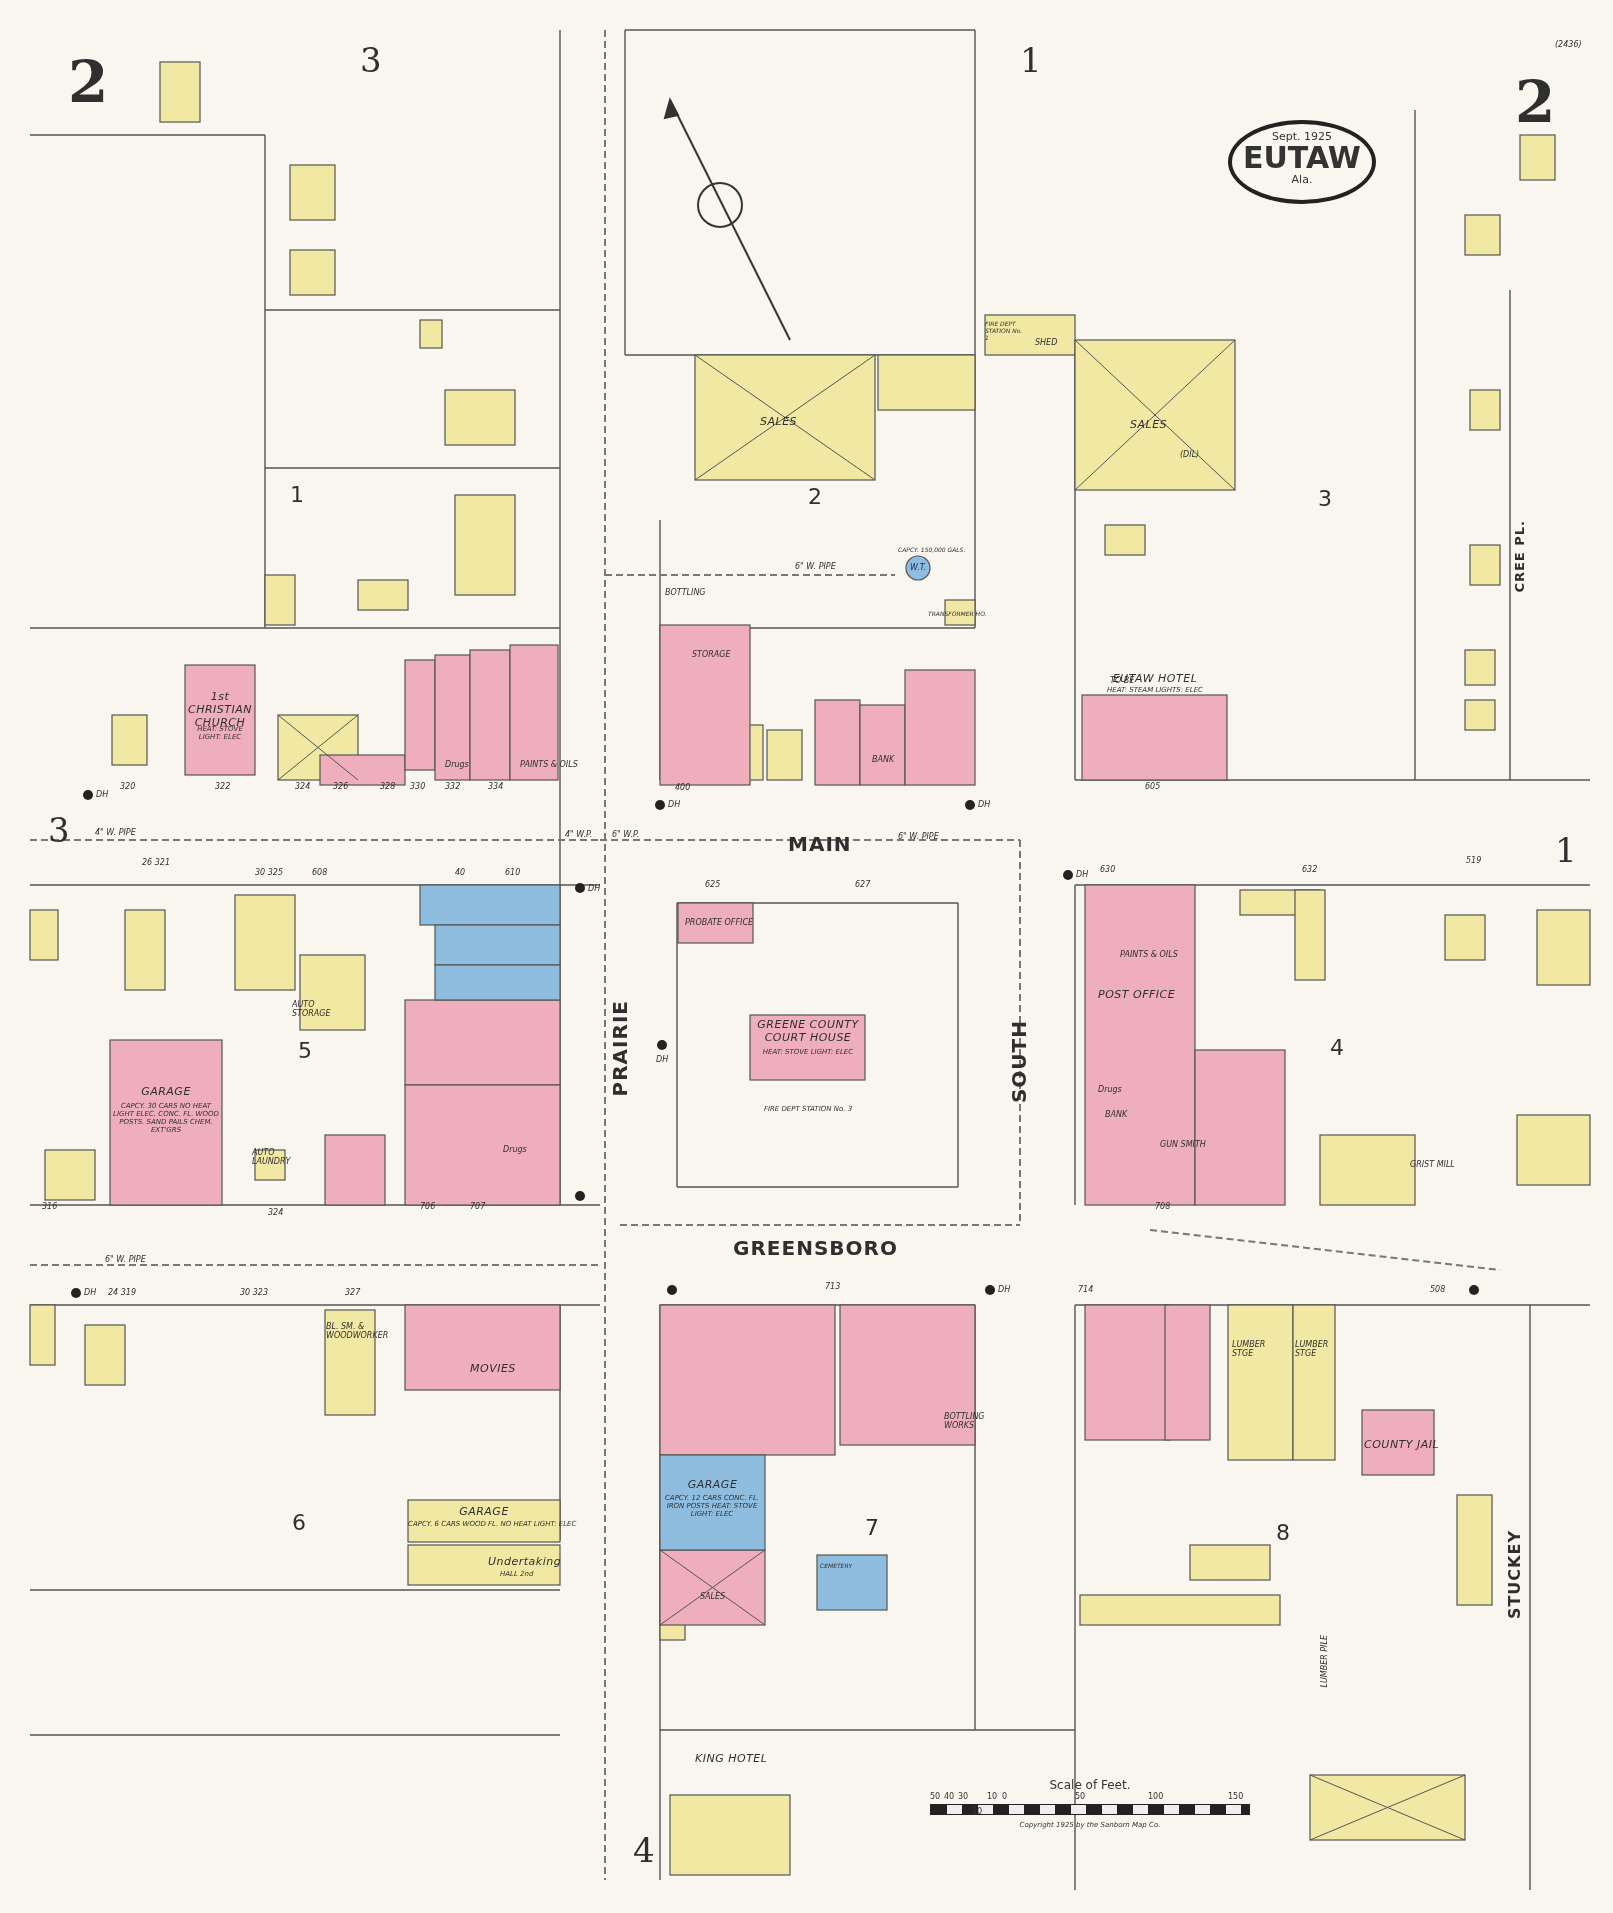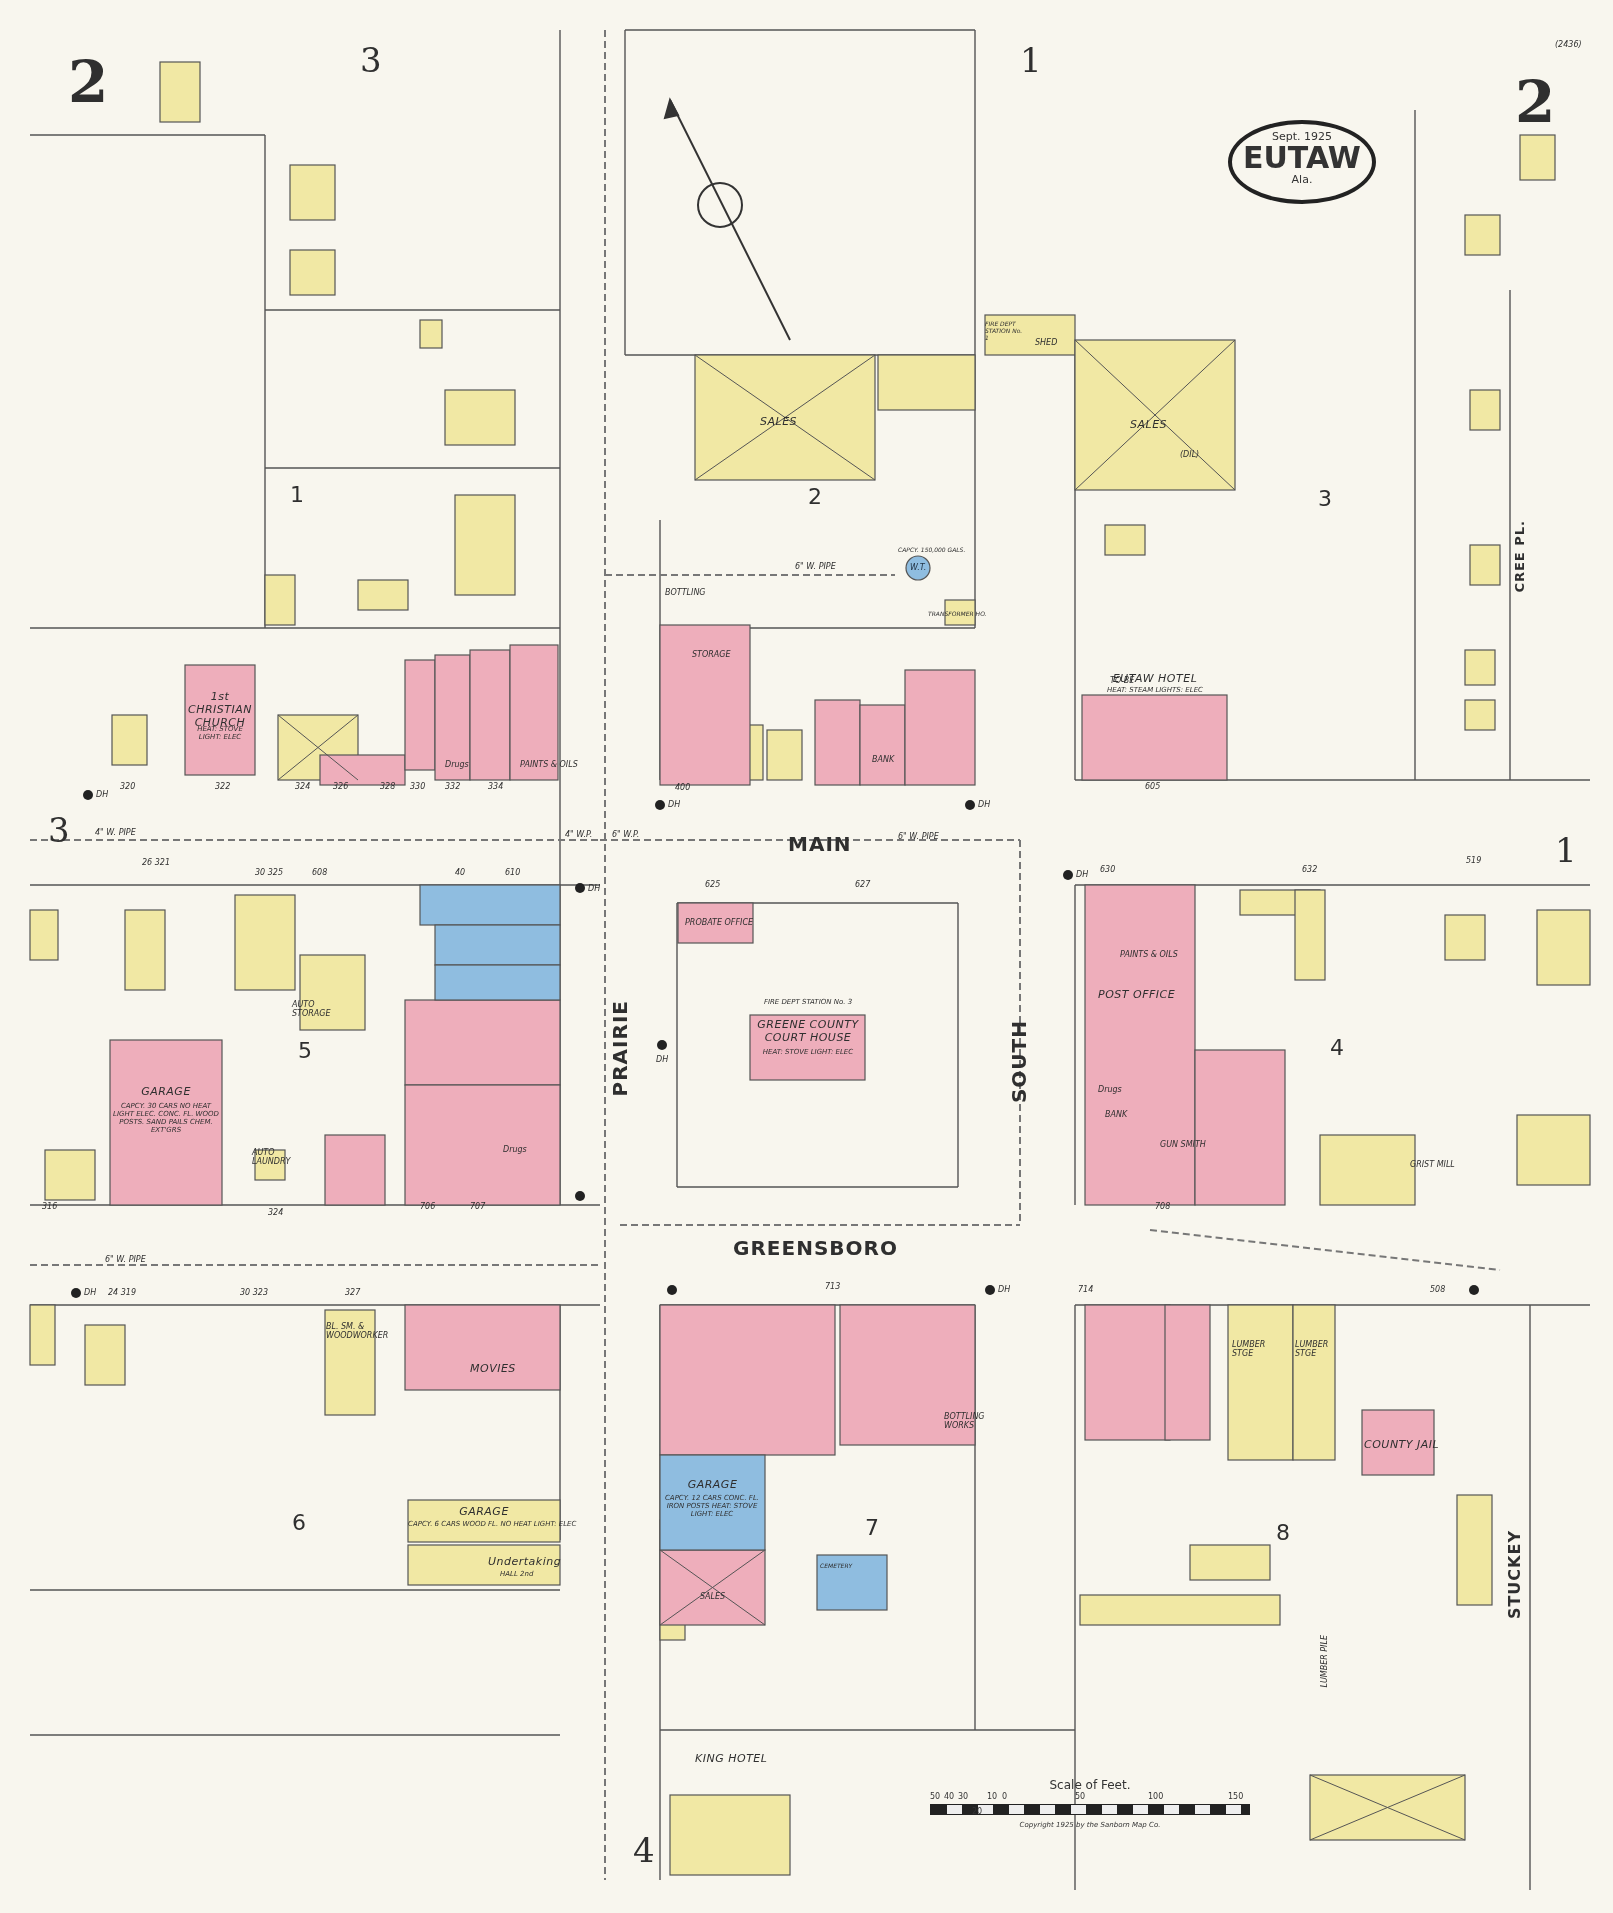--- a/index.html
+++ b/index.html
@@ -241,21 +241,21 @@
 <div class="lbl blk" style="left:1330px;top:1035px;">4</div>
 <div class="lbl blk" style="left:298px;top:1038px;">5</div>
 <div class="lbl blk" style="left:292px;top:1510px;">6</div>
 <div class="lbl blk" style="left:865px;top:1515px;">7</div>
 <div class="lbl blk" style="left:1276px;top:1520px;">8</div>
 
 <div class="lbl bname" style="left:185px;top:690px;width:70px;white-space:normal;">1st CHRISTIAN CHURCH</div>
 <div class="lbl bsub" style="left:185px;top:725px;width:70px;white-space:normal;">HEAT: STOVE  LIGHT: ELEC</div>
 <div class="lbl bname" style="left:752px;top:1018px;width:112px;white-space:normal;">GREENE COUNTY COURT HOUSE</div>
 <div class="lbl bsub" style="left:752px;top:1048px;width:112px;">HEAT: STOVE  LIGHT: ELEC</div>
-<div class="lbl bsub" style="left:752px;top:998px;width:112px;">FIRE DEPT STATION No. 3</div>
+<div class="lbl bsub" style="left:752px;top:1105px;width:112px;">FIRE DEPT STATION No. 3</div>
 <div class="lbl tiny" style="left:685px;top:918px;">PROBATE OFFICE</div>
 <div class="lbl bname" style="left:110px;top:1085px;width:112px;">GARAGE</div>
 <div class="lbl bsub" style="left:112px;top:1102px;width:108px;white-space:normal;">CAPCY. 30 CARS  NO HEAT  LIGHT ELEC. CONC. FL. WOOD POSTS. SAND PAILS CHEM. EXT'GRS</div>
 <div class="lbl bname" style="left:660px;top:1478px;width:105px;">GARAGE</div>
 <div class="lbl bsub" style="left:662px;top:1494px;width:100px;white-space:normal;">CAPCY. 12 CARS  CONC. FL.  IRON POSTS  HEAT: STOVE  LIGHT: ELEC</div>
 <div class="lbl bname" style="left:408px;top:1505px;width:152px;">GARAGE</div>
 <div class="lbl bsub" style="left:408px;top:1520px;width:152px;">CAPCY. 6 CARS  WOOD FL. NO HEAT  LIGHT: ELEC</div>
 <div class="lbl tiny" style="left:1110px;top:676px;">TO BE</div>
 <div class="lbl bname" style="left:1090px;top:672px;width:130px;">EUTAW HOTEL</div>
 <div class="lbl bsub" style="left:1090px;top:686px;width:130px;">HEAT: STEAM  LIGHTS: ELEC</div>

